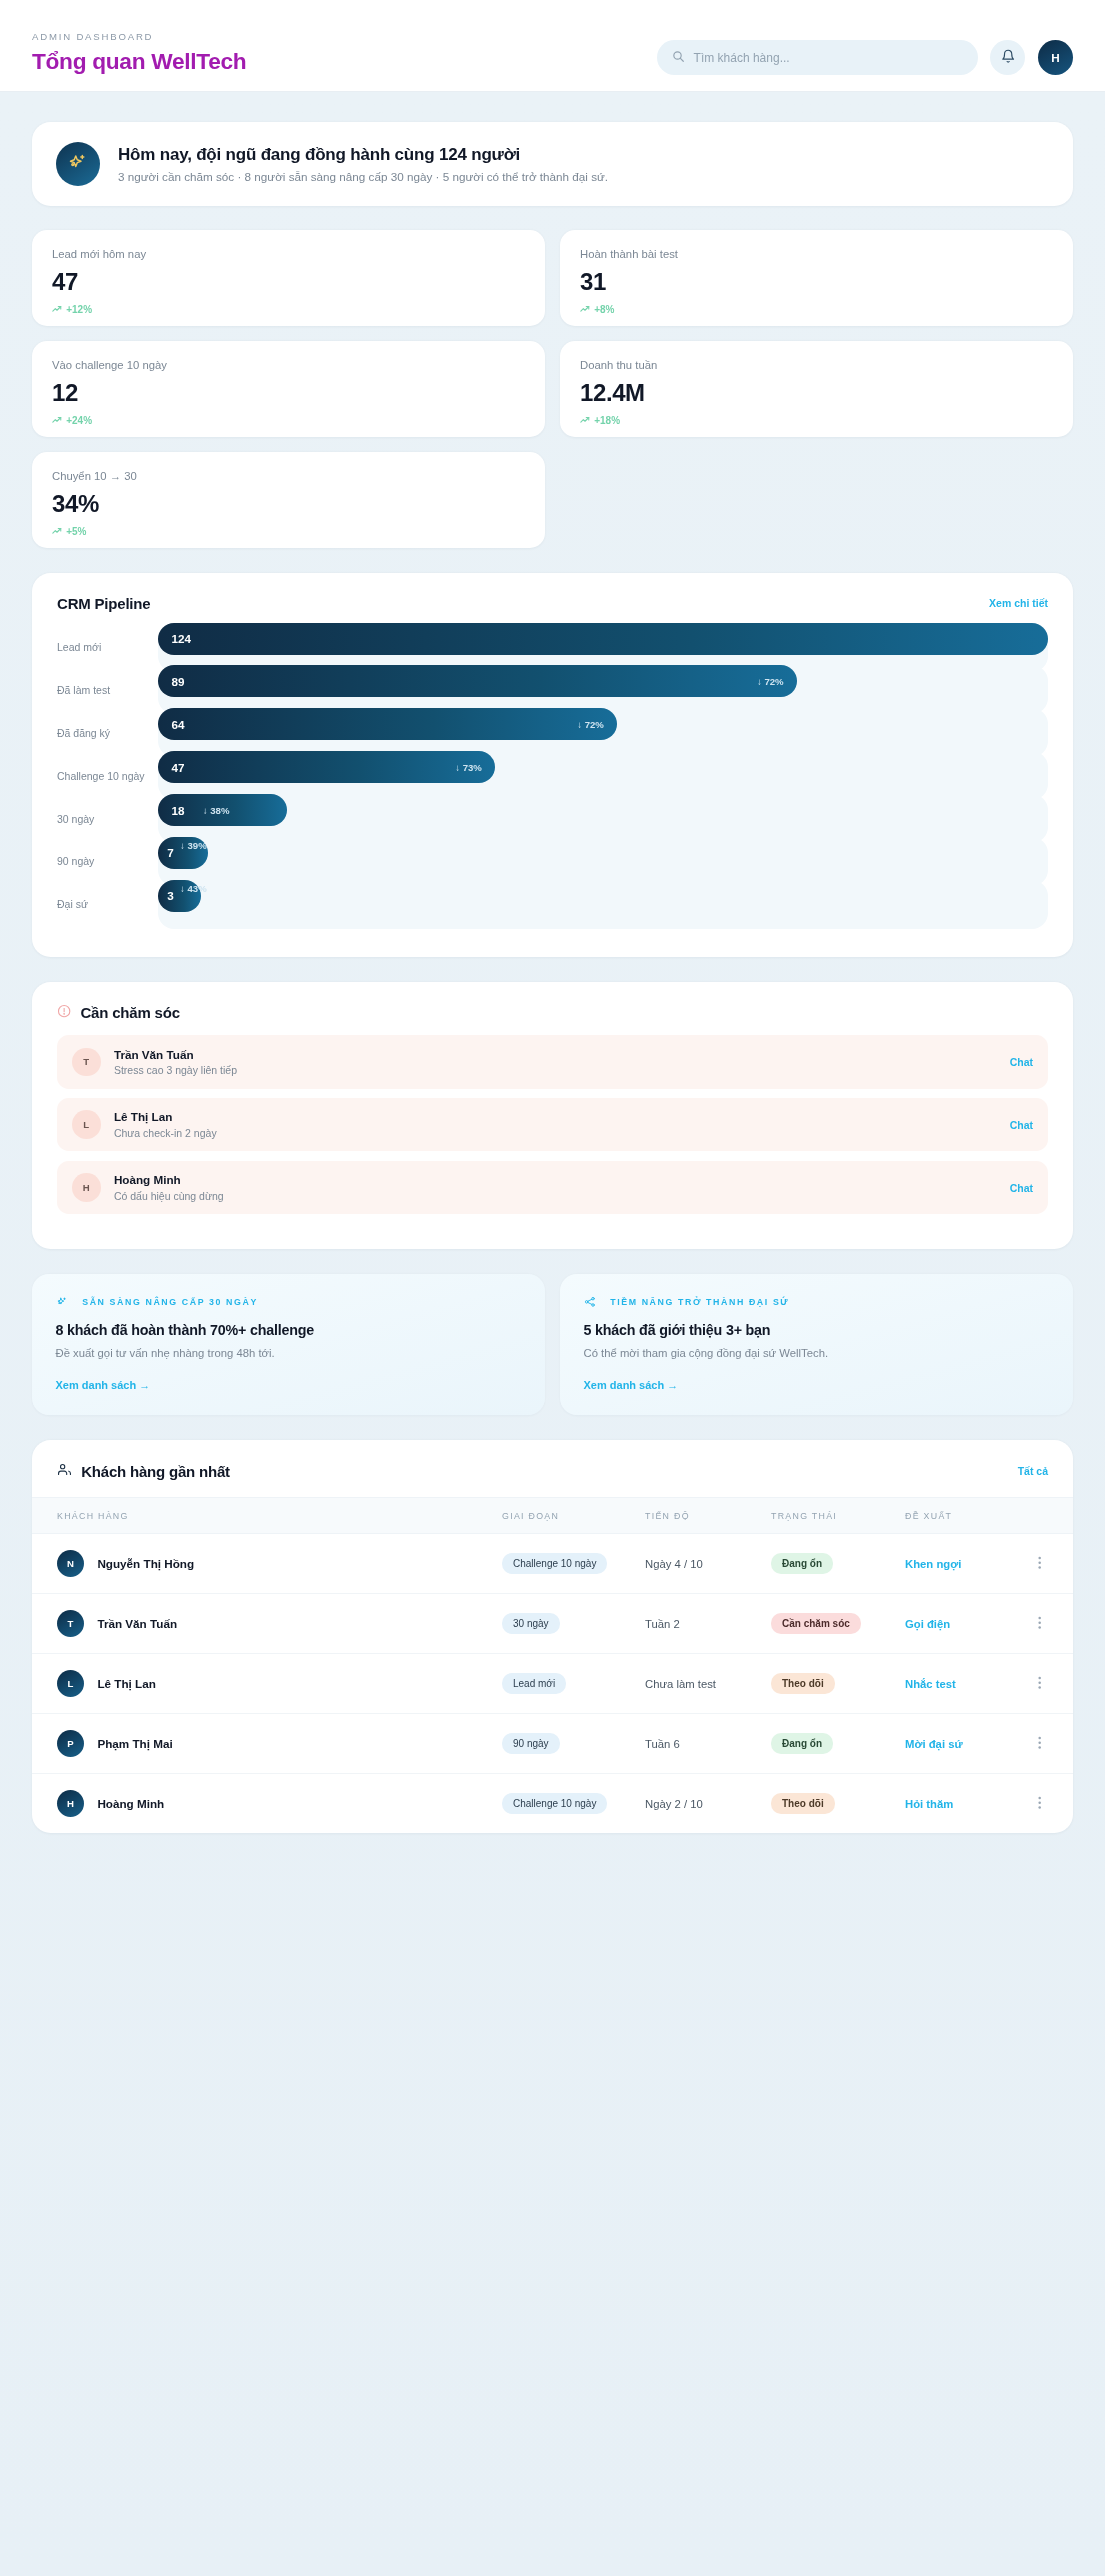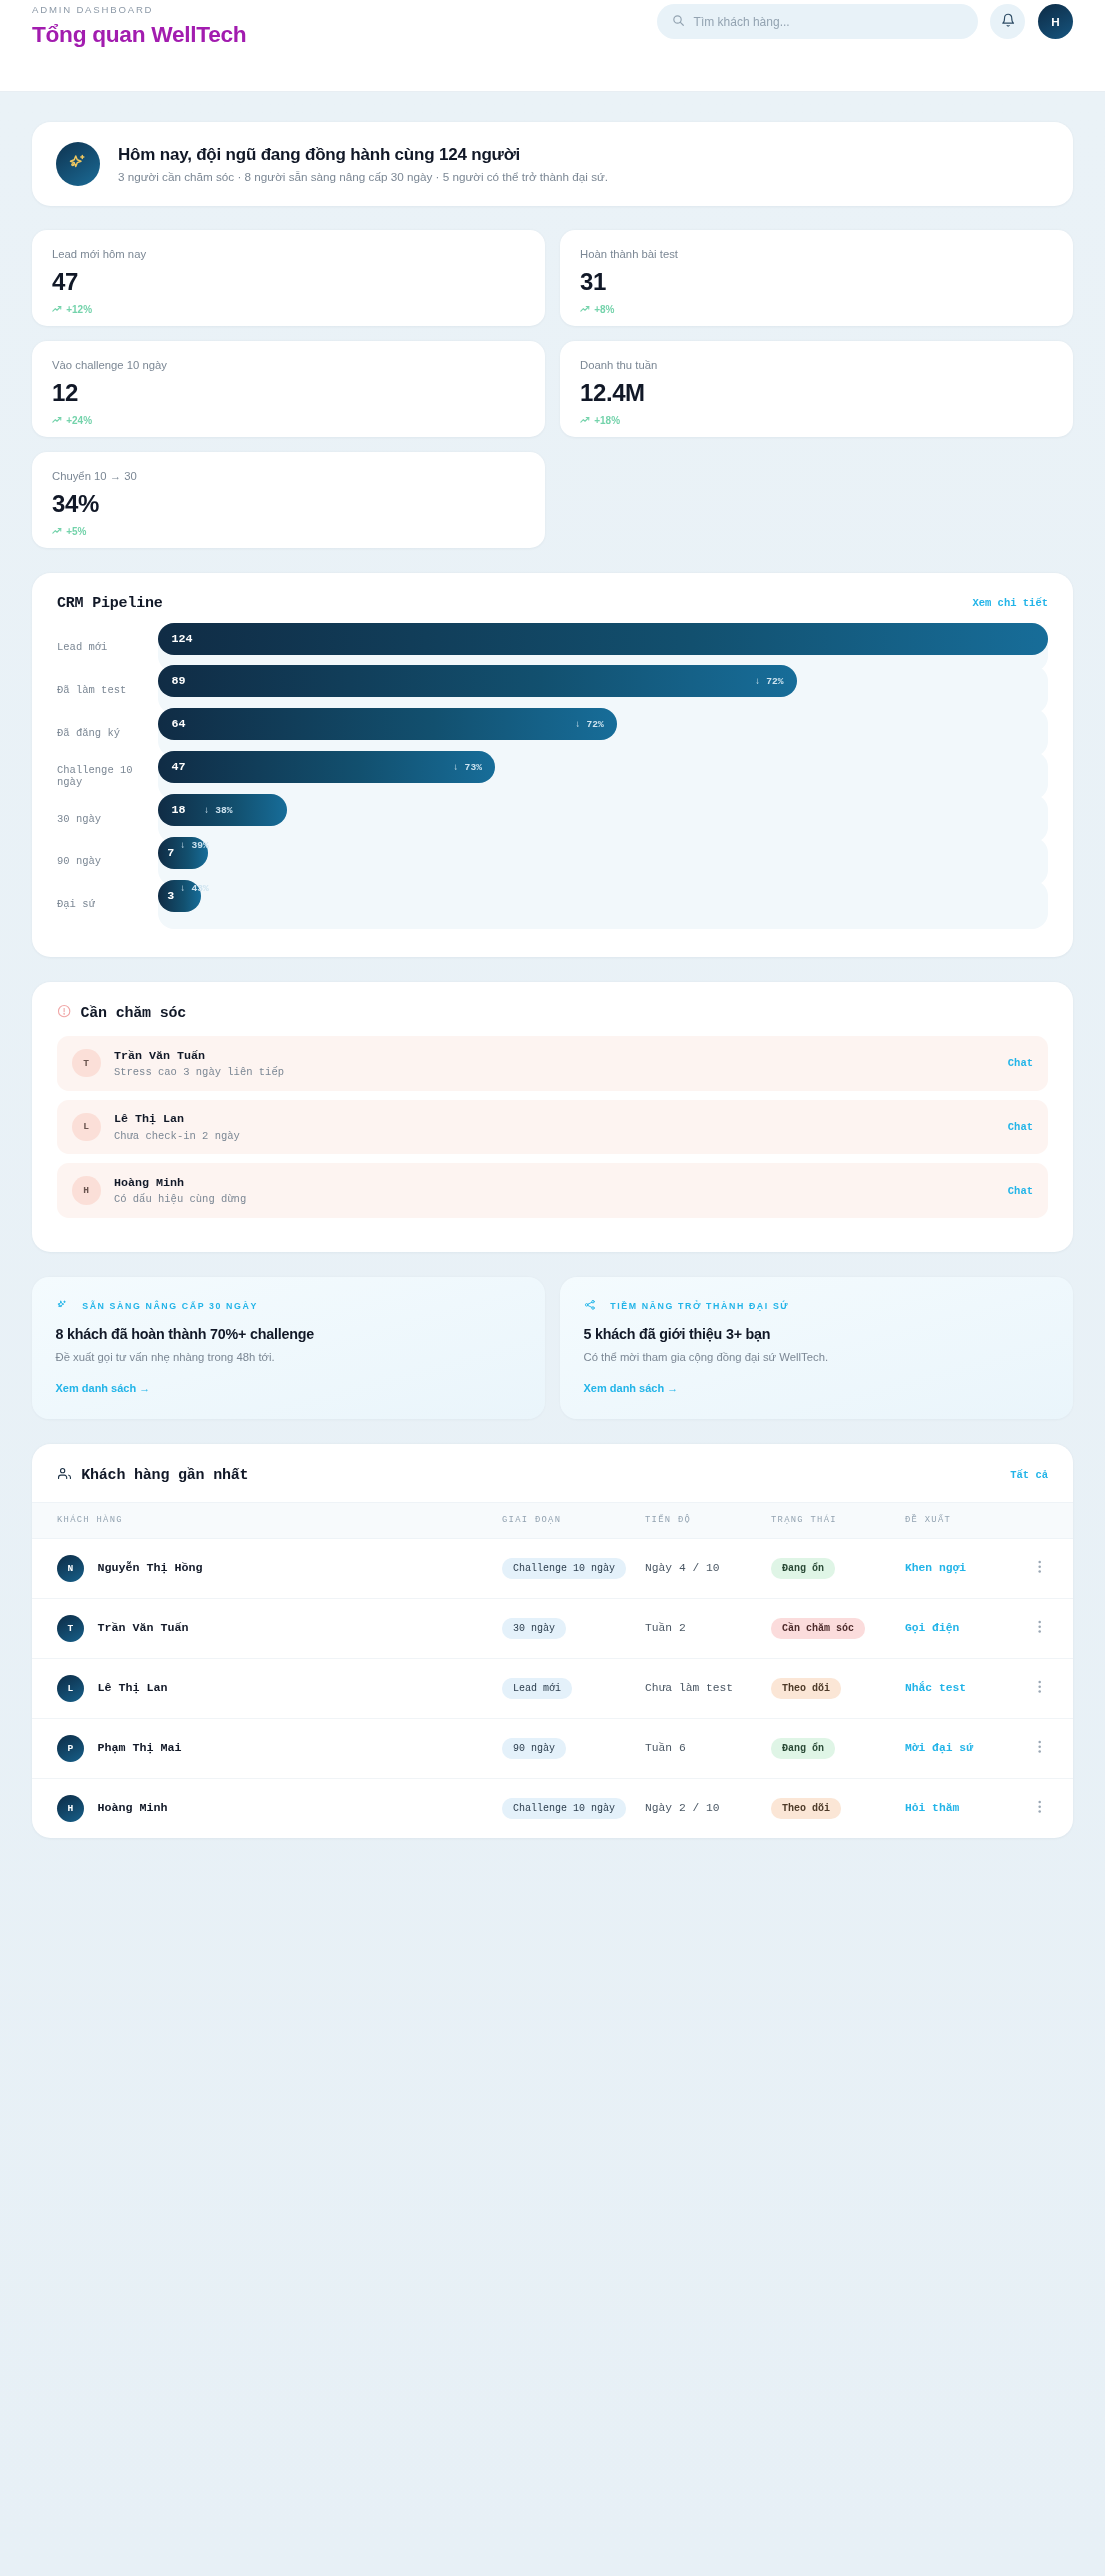--- a/index.html
+++ b/index.html
@@ -14,22 +14,22 @@
     min-height: 2576px;
     background: linear-gradient(180deg,#ffffff 0%,#ffffff 92px,#eaf2f7 92px,#e7f0f6 100%);
     position: relative;
   }
 
   
   .topbar {
     height: 92px;
     background: #ffffff;
     display: flex;
-    align-items: flex-start;
-    padding: 4px 32px;
+    align-items: flex-end;
+    padding: 16px 32px;
     border-bottom: 0.8px solid #e8eef3;
   }
   .brand { display: flex; flex-direction: column; justify-content: center; }
   .eyebrow {
     font-size: 9.6px;
     letter-spacing: 1.8px;
     color: #8d9aa8;
     font-weight: 400;
     margin-bottom: 5.9px;
   }
@@ -121,21 +121,20 @@
   .kpi-delta.up { color: #74d3ab; }
   .kpi-delta.down { color: #f2a7ae; }
 
   
   .card {
     background: #ffffff;
     border-radius: 18.5px;
     box-shadow: 0 0.8px 2.5px rgba(16,40,64,0.05);
     margin-bottom: 25px;
     overflow: hidden;
-    font-family: Liberation Mono, monospace;
   }
   .card-head {
     display: flex; align-items: center;
     padding: 22px 25px 17px 25px;
   }
   .card-title {
     font-size: 15px; font-weight: 700; color: #111827; letter-spacing: -0.2px;
   }
   .card-link {
     margin-left: auto;

